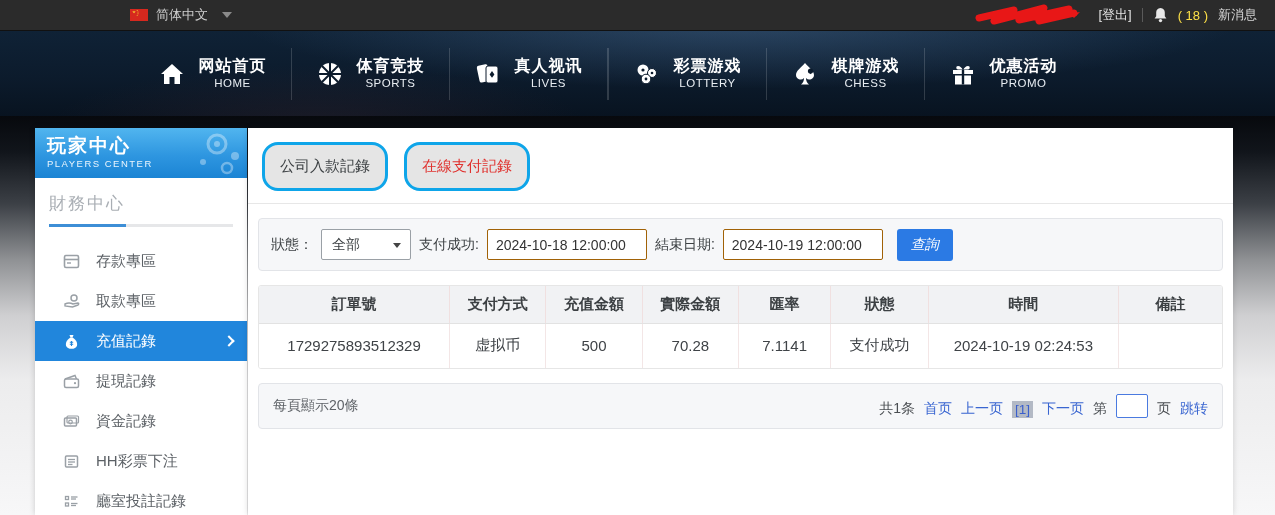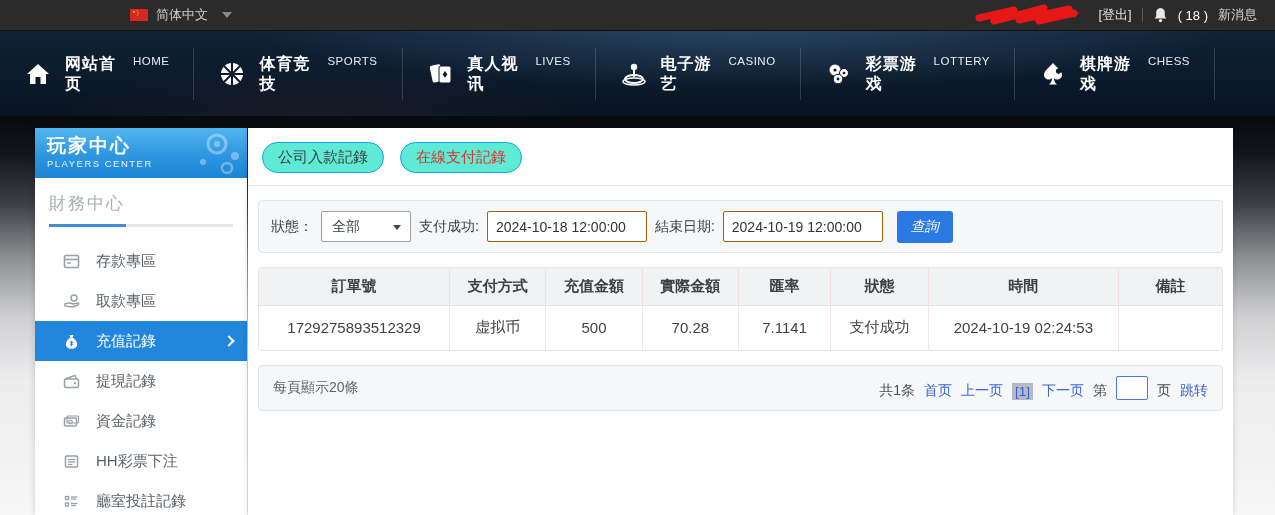--- a/index.html
+++ b/index.html
@@ -14,36 +14,36 @@
     border-bottom:1px solid #111;
   }
   .topbar-left{ display:flex; align-items:center; gap:8px; cursor:pointer; }
   .flag{ width:18px; height:12px; display:inline-block; }
   .caret-down{ width:0; height:0; border-left:5px solid transparent; border-right:5px solid transparent; border-top:6px solid #8a8a8a; display:inline-block; margin-left:6px; }
   .topbar-right{ display:flex; align-items:center; gap:10px; }
   .scribble{ width:110px; height:26px; margin-right:4px; }
   .logout{ color:#e3e3e3; cursor:pointer; }
   .tb-divider{ width:1px; height:14px; background:#5a5a5a; }
   .bell{ width:15px; height:16px; }
-  .msg-count{ color:#ffffff; }
+  .msg-count{ color:#fde047; }
   .msg-label{ color:#d6d6d6; }
 
   
   .navbar{
     position:absolute; left:0; top:31px; width:1275px; height:85px;
     background:
       radial-gradient(ellipse 60% 120% at 58% -10%, rgba(90,130,175,.38), transparent 65%),
       radial-gradient(ellipse 30% 100% at 25% 110%, rgba(60,40,50,.35), transparent 70%),
       linear-gradient(180deg,#0f2236 0%, #0c1b2c 55%, #081320 100%);
     display:flex; align-items:center; justify-content:center; padding-right:60px;
   }
   .nav-item{ display:flex; align-items:center; gap:13px; padding:0 24px; cursor:pointer; height:56px; }
   .nav-sep{ width:1px; height:52px; background:rgba(255,255,255,.16); }
   .nav-icon{ width:28px; height:28px; color:#fff; flex:0 0 auto; }
-  .nav-text{ display:flex; flex-direction:row; line-height:1.25; }
+  .nav-text{ display:flex; flex-direction:column; align-items:center; line-height:1.25; }
   .nav-zh{ color:#fff; font-size:16px; font-weight:bold; letter-spacing:1px; }
   .nav-en{ color:#e8edf2; font-size:11.5px; letter-spacing:.5px; }
 
   
   .stage{
     position:absolute; left:0; top:116px; width:1275px; height:399px;
     background:linear-gradient(180deg,#07090d 0%, #11151b 9%, #3c4046 22%, #8f9194 36%, #cfcfd1 50%, #ececed 66%, #f7f7f8 100%);
   }
 
   
@@ -64,21 +64,21 @@
   .side-item{ display:flex; align-items:center; gap:16px; height:40px; padding:0 14px 0 28px; color:#5c6166; font-size:15px; cursor:pointer; }
   .side-item .s-icon{ width:17px; height:17px; color:#9aa0a6; flex:0 0 auto; }
   .side-item.active{ background:#2186dc; color:#fff; }
   .side-item.active .s-icon{ color:#fff; }
   .side-item .chev{ margin-left:auto; width:8px; height:8px; border-right:2px solid #fff; border-top:2px solid #fff; transform:rotate(45deg); display:none; }
   .side-item.active .chev{ display:block; }
 
   
   .main{ position:absolute; left:248px; top:12px; width:985px; height:387px; background:#fff; box-shadow:0 0 6px rgba(0,0,0,.15); }
   .tabs-row{ display:flex; gap:16px; padding:14px 14px 12px 14px; border-bottom:1px solid #e7e7e7; }
-  .pill{ border:1px solid #0ea5e9; border-radius:16px; background:#5eead4; padding:5px 15px; font-size:15px; color:#3c4043; cursor:pointer; font-family:inherit; }
+  .pill{ border:3px solid #0ea5e9; border-radius:16px; background:#e5e5e5; padding:12px 15px; font-size:15px; color:#3c4043; cursor:pointer; font-family:inherit; }
   .pill.active{ color:#e0312e; }
 
   .filter-card{
     margin:14px 10px 0 10px; height:53px; background:#f6f7f9; border:1px solid #e2e4e8; border-radius:4px;
     display:flex; align-items:center; padding:0 12px; gap:8px; font-size:14px; color:#3c4043;
   }
   .select{ position:relative; width:90px; height:31px; background:#fff; border:1px solid #9aa0a6; border-radius:2px;
     display:flex; align-items:center; padding:0 10px; cursor:pointer; }
   .select .sel-caret{ position:absolute; right:9px; top:13px; width:0; height:0; border-left:4px solid transparent; border-right:4px solid transparent; border-top:5px solid #444; }
   .date-input{ width:160px; height:31px; background:#fff; border:1px solid #a16207; border-radius:2px; padding:0 8px; font-size:14px; color:#333; font-family:inherit; }
@@ -167,32 +167,20 @@
       <rect x="12" y="6" width="12" height="17" rx="2" fill="#fff" stroke="#0c1b2c" stroke-width="1"></rect>
       <path d="M18 11 l2.4 3.4 -2.4 3.4 -2.4 -3.4 Z" fill="#0c1b2c"></path>
     </svg>
     <div class="nav-text">
       <span class="nav-zh">真人视讯</span>
       <span class="nav-en">LIVES</span>
     </div>
   </div>
   <div class="nav-sep"></div>
 
-  <div class="nav-item">
-    <svg class="nav-icon" viewBox="0 0 28 28">
-      <circle cx="14" cy="7" r="3.2" fill="#fff"></circle>
-      <rect x="13" y="9" width="2" height="8" fill="#fff"></rect>
-      <ellipse cx="14" cy="19" rx="9" ry="4" fill="none" stroke="#fff" stroke-width="2"></ellipse>
-      <ellipse cx="14" cy="21.5" rx="11" ry="3.5" fill="none" stroke="#fff" stroke-width="1.4"></ellipse>
-    </svg>
-    <div class="nav-text">
-      <span class="nav-zh">电子游艺</span>
-      <span class="nav-en">CASINO</span>
-    </div>
-  </div>
   <div class="nav-sep"></div>
 
   <div class="nav-item">
     <svg class="nav-icon" viewBox="0 0 28 28">
       <circle cx="10" cy="10" r="5.5" fill="#fff"></circle>
         <circle cx="19" cy="13" r="4.5" fill="#fff" stroke="#0c1b2c" stroke-width="1"></circle>
       <circle cx="13" cy="19" r="4.8" fill="#fff" stroke="#0c1b2c" stroke-width="1"></circle>
       <circle cx="10" cy="10" r="1.6" fill="#0c1b2c"></circle>
         <circle cx="19" cy="13" r="1.3" fill="#0c1b2c"></circle>
         <circle cx="13" cy="19" r="1.4" fill="#0c1b2c"></circle>
@@ -210,20 +198,33 @@
       <circle cx="19.5" cy="11" r="2.6" fill="#0c1b2c"></circle>
       <path d="M19.5 9 l1.8 2.6 -1.8 2.6 -1.8 -2.6 Z" fill="#0c1b2c"></path>
     </svg>
     <div class="nav-text">
       <span class="nav-zh">棋牌游戏</span>
       <span class="nav-en">CHESS</span>
     </div>
   </div>
   <div class="nav-sep"></div>
 
+  <div class="nav-item">
+    <svg class="nav-icon" viewBox="0 0 28 28">
+      <rect x="4" y="10" width="20" height="4" fill="#fff"></rect>
+      <rect x="6" y="15.5" width="16" height="9" fill="#fff"></rect>
+      <rect x="12.8" y="10" width="2.4" height="14.5" fill="#0c1b2c"></rect>
+      <path d="M9 9.5 C7 9.5 6.5 6 9 6 C11 6 13 8 13.5 9.5 Z" fill="#fff"></path>
+      <path d="M19 9.5 C21 9.5 21.5 6 19 6 C17 6 15 8 14.5 9.5 Z" fill="#fff"></path>
+    </svg>
+    <div class="nav-text">
+      <span class="nav-zh">优惠活动</span>
+      <span class="nav-en">PROMO</span>
+    </div>
+  </div>
 </div>
 
 <div class="stage">
 
   <div class="sidebar">
     <div class="sidebar-head">
       <div class="ph-zh">玩家中心</div>
       <div class="ph-en">PLAYERS CENTER</div>
       <svg class="deco" viewBox="0 0 70 48">
         <circle cx="44" cy="14" r="9" fill="none" stroke="#fff" stroke-width="3"></circle>

